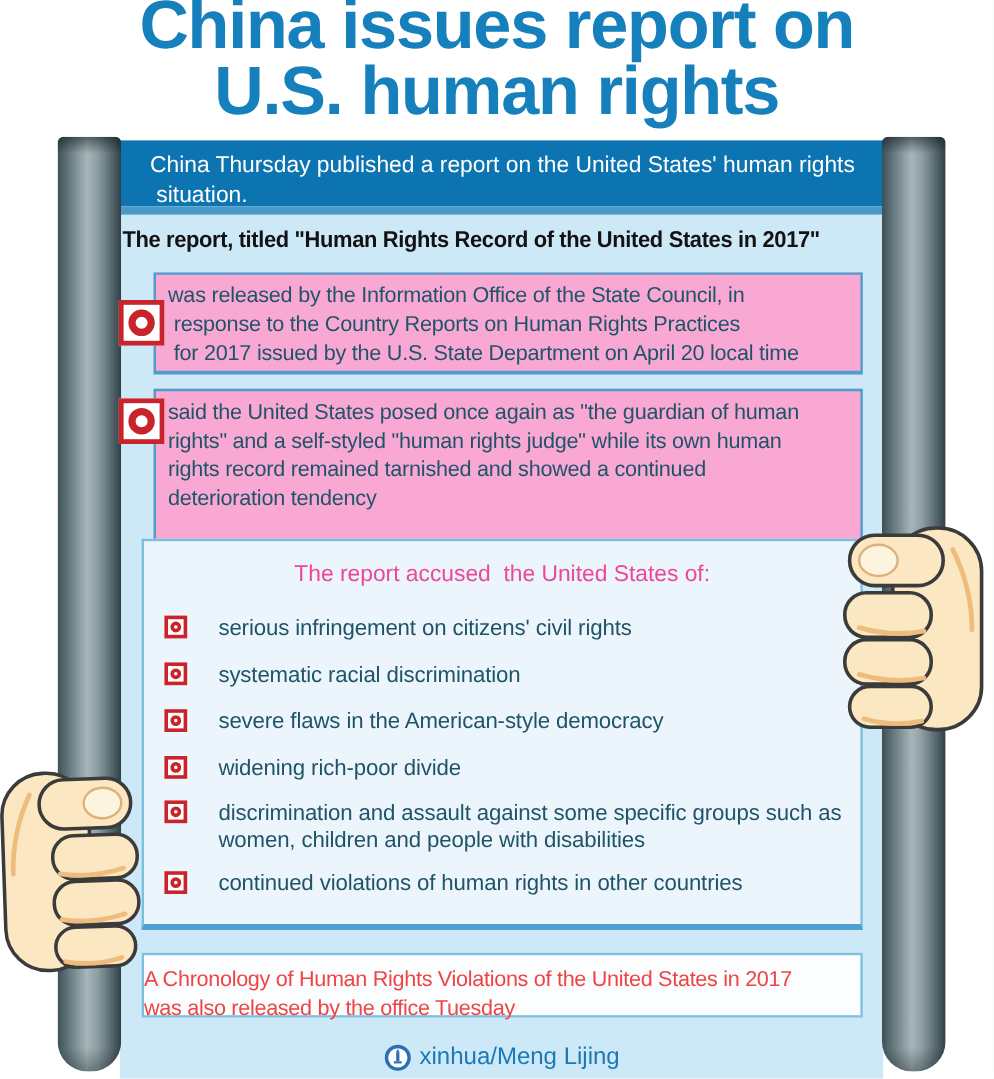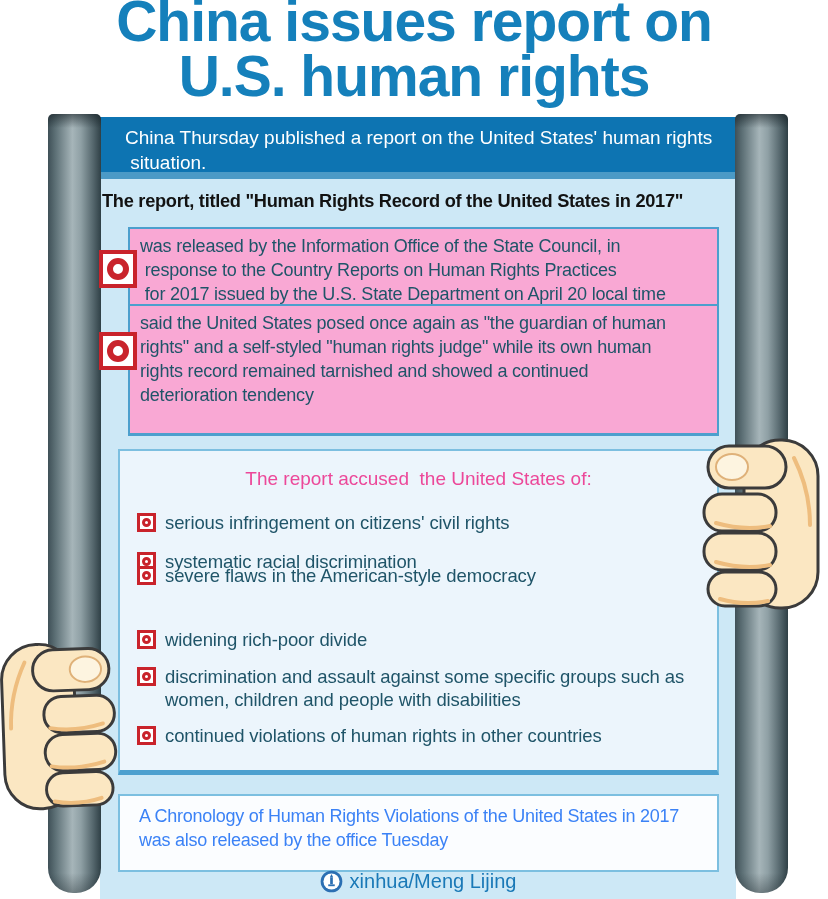--- a/index.html
+++ b/index.html
@@ -30,45 +30,45 @@
 
   .report-title{position:absolute;left:102px;top:190px;width:640px;z-index:3;
         color:#121212;font-weight:bold;font-size:19px;letter-spacing:-0.3px;white-space:nowrap;
         transform:scaleX(0.96);transform-origin:left center;}
 
   
   .wbox{position:absolute;left:128px;width:591px;background:#f9a8d4;z-index:3;box-sizing:border-box;
         border:2px solid #4c9fcd;border-bottom-width:3px;
         color:#1f5468;font-size:18px;line-height:1.33;letter-spacing:-0.2px;padding:6px 4px 6px 10px;}
   .wbox1{top:227px;height:85px;}
-  .wbox2{top:304px;height:132px;}
+  .wbox2{top:324px;height:132px;}
 
   
   .t-icon{display:inline-block;background:#fff;border:4px solid #c9232b;box-sizing:border-box;}
   .t-icon .ring{display:block;border-radius:50%;border:6px solid #c9232b;box-sizing:border-box;
                 width:22px;height:22px;margin:4px;background:#fff;}
   .t-big{position:absolute;width:38px;height:38px;z-index:4;}
   .t-big1{left:99px;top:250px;}
   .t-big2{left:99px;top:332px;}
   .t-small{width:19px;height:19px;border-width:3px;flex:0 0 19px;margin-top:2px;}
   .t-small .ring{width:9px;height:9px;border-width:3px;margin:2px;}
 
   
   .acc-panel{position:absolute;left:118px;top:449px;width:601px;height:326px;z-index:3;box-sizing:border-box;
         background:#ecf5fc;border:2px solid #7cbfe0;border-bottom:5px solid #4da0cf;}
   .acc-heading{position:absolute;left:118px;top:468px;width:601px;z-index:4;text-align:center;
         color:#ec4899;font-size:19px;}
-  .acc-row{position:absolute;left:137px;width:578px;z-index:4;display:flex;gap:9px;align-items:flex-start;}
+  .acc-row{position:absolute;left:137px;width:578px;z-index:4;display:flex;gap:26px;align-items:flex-start;}
   .acc-text{color:#1f5468;font-size:18.5px;line-height:1.25;letter-spacing:-0.1px;}
-  .r1{top:511px;} .r2{top:550px;} .r3{top:564px;} .r4{top:628px;} .r5{top:665px;} .r6{top:724px;}
-
-  
-  .chron{position:absolute;left:118px;top:794px;width:601px;height:78px;z-index:3;box-sizing:border-box;
+  .r1{top:511px;} .r2{top:550px;} .r3{top:589px;} .r4{top:628px;} .r5{top:665px;} .r6{top:724px;}
+
+  
+  .chron{position:absolute;left:118px;top:794px;width:601px;height:54px;z-index:3;box-sizing:border-box;
         background:#fbfdff;border:2px solid #7cbfe0;
-        color:#3b82f6;font-size:18px;line-height:1.32;letter-spacing:-0.25px;padding:9px 2px 0 19px;}
+        color:#ef4444;font-size:18px;line-height:1.32;letter-spacing:-0.25px;padding:9px 2px 0 0;}
 
   
   .footer{position:absolute;left:100px;top:866px;width:636px;height:30px;z-index:3;
         display:flex;align-items:center;justify-content:center;gap:7px;}
   .credit{color:#1a79b7;font-size:20px;}
 
   
   .hand{position:absolute;z-index:5;}
   .hand-right{left:698px;top:430px;}
   .hand-left{left:-8px;top:634px;transform:scaleX(-1) rotate(2deg);}

